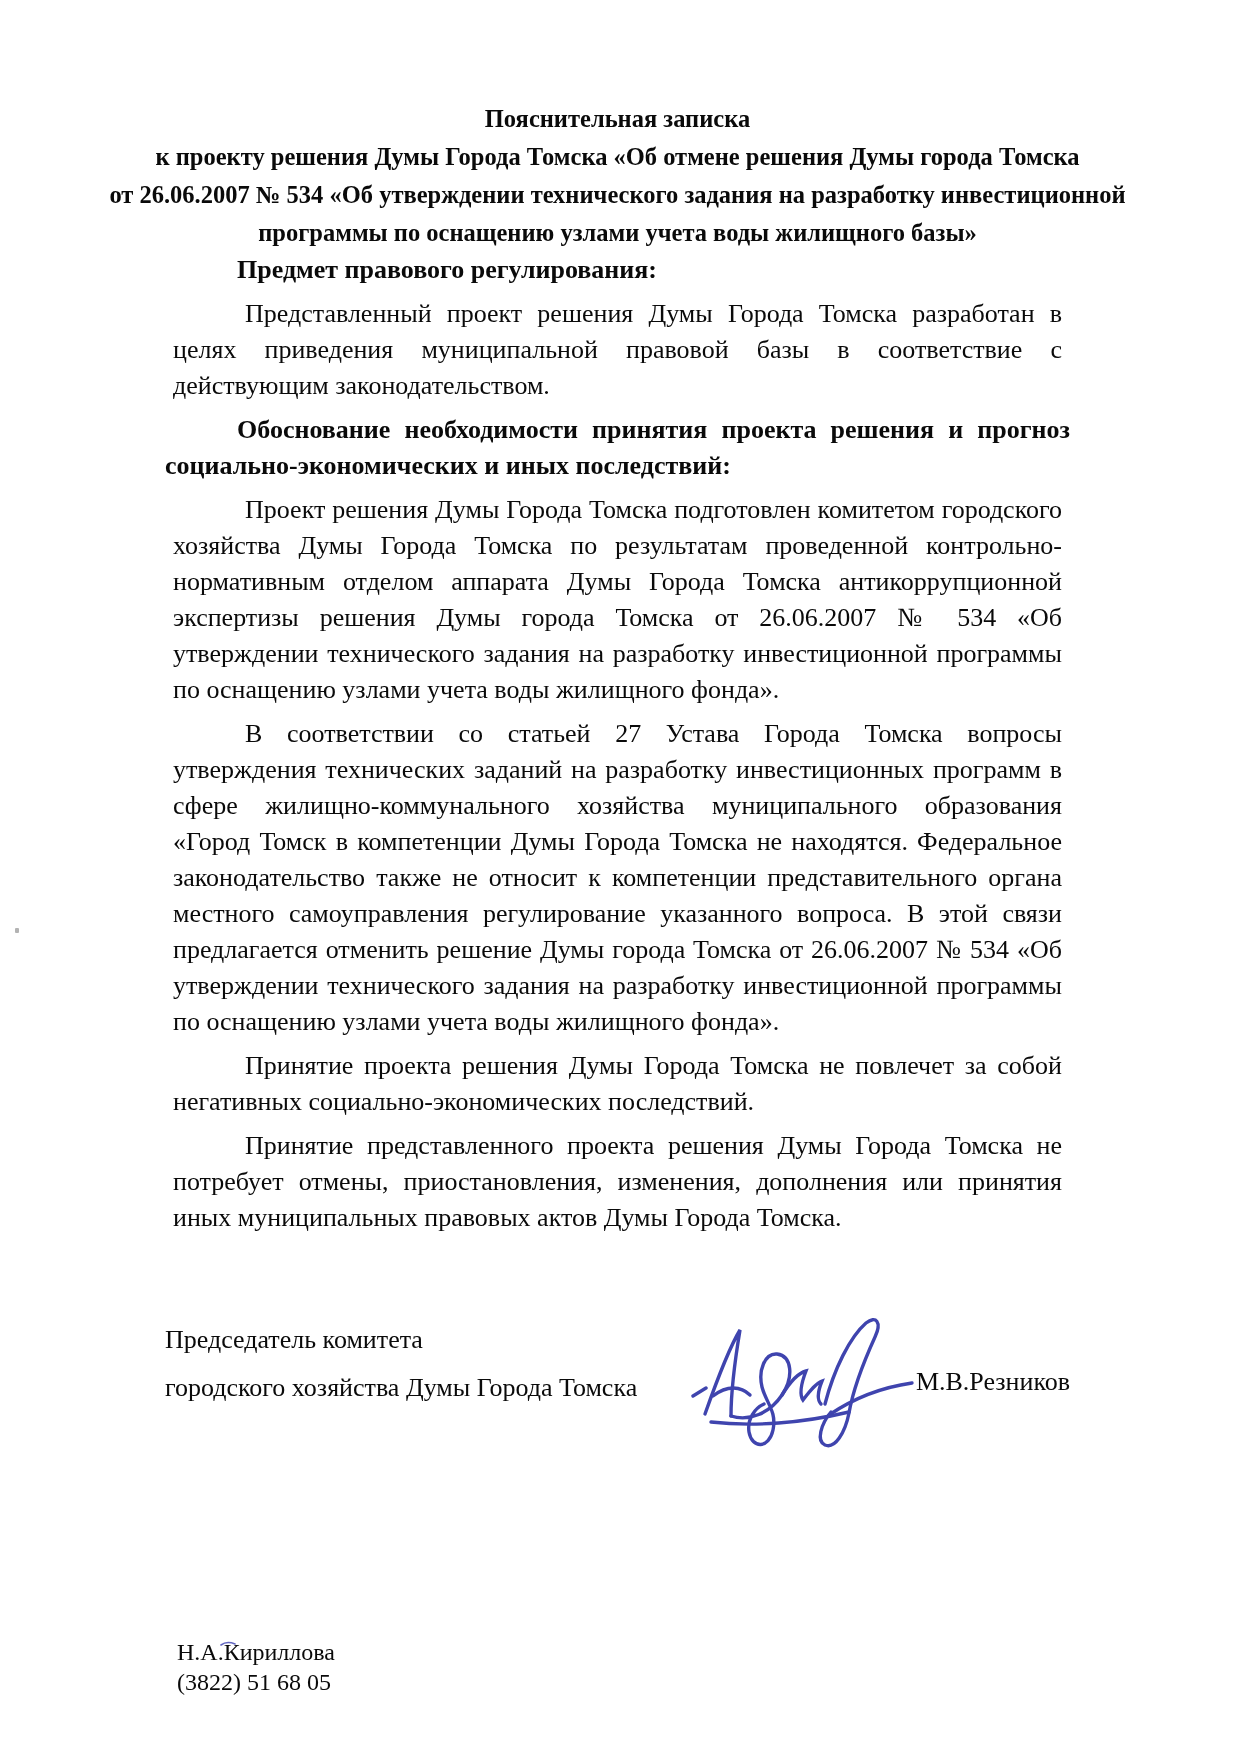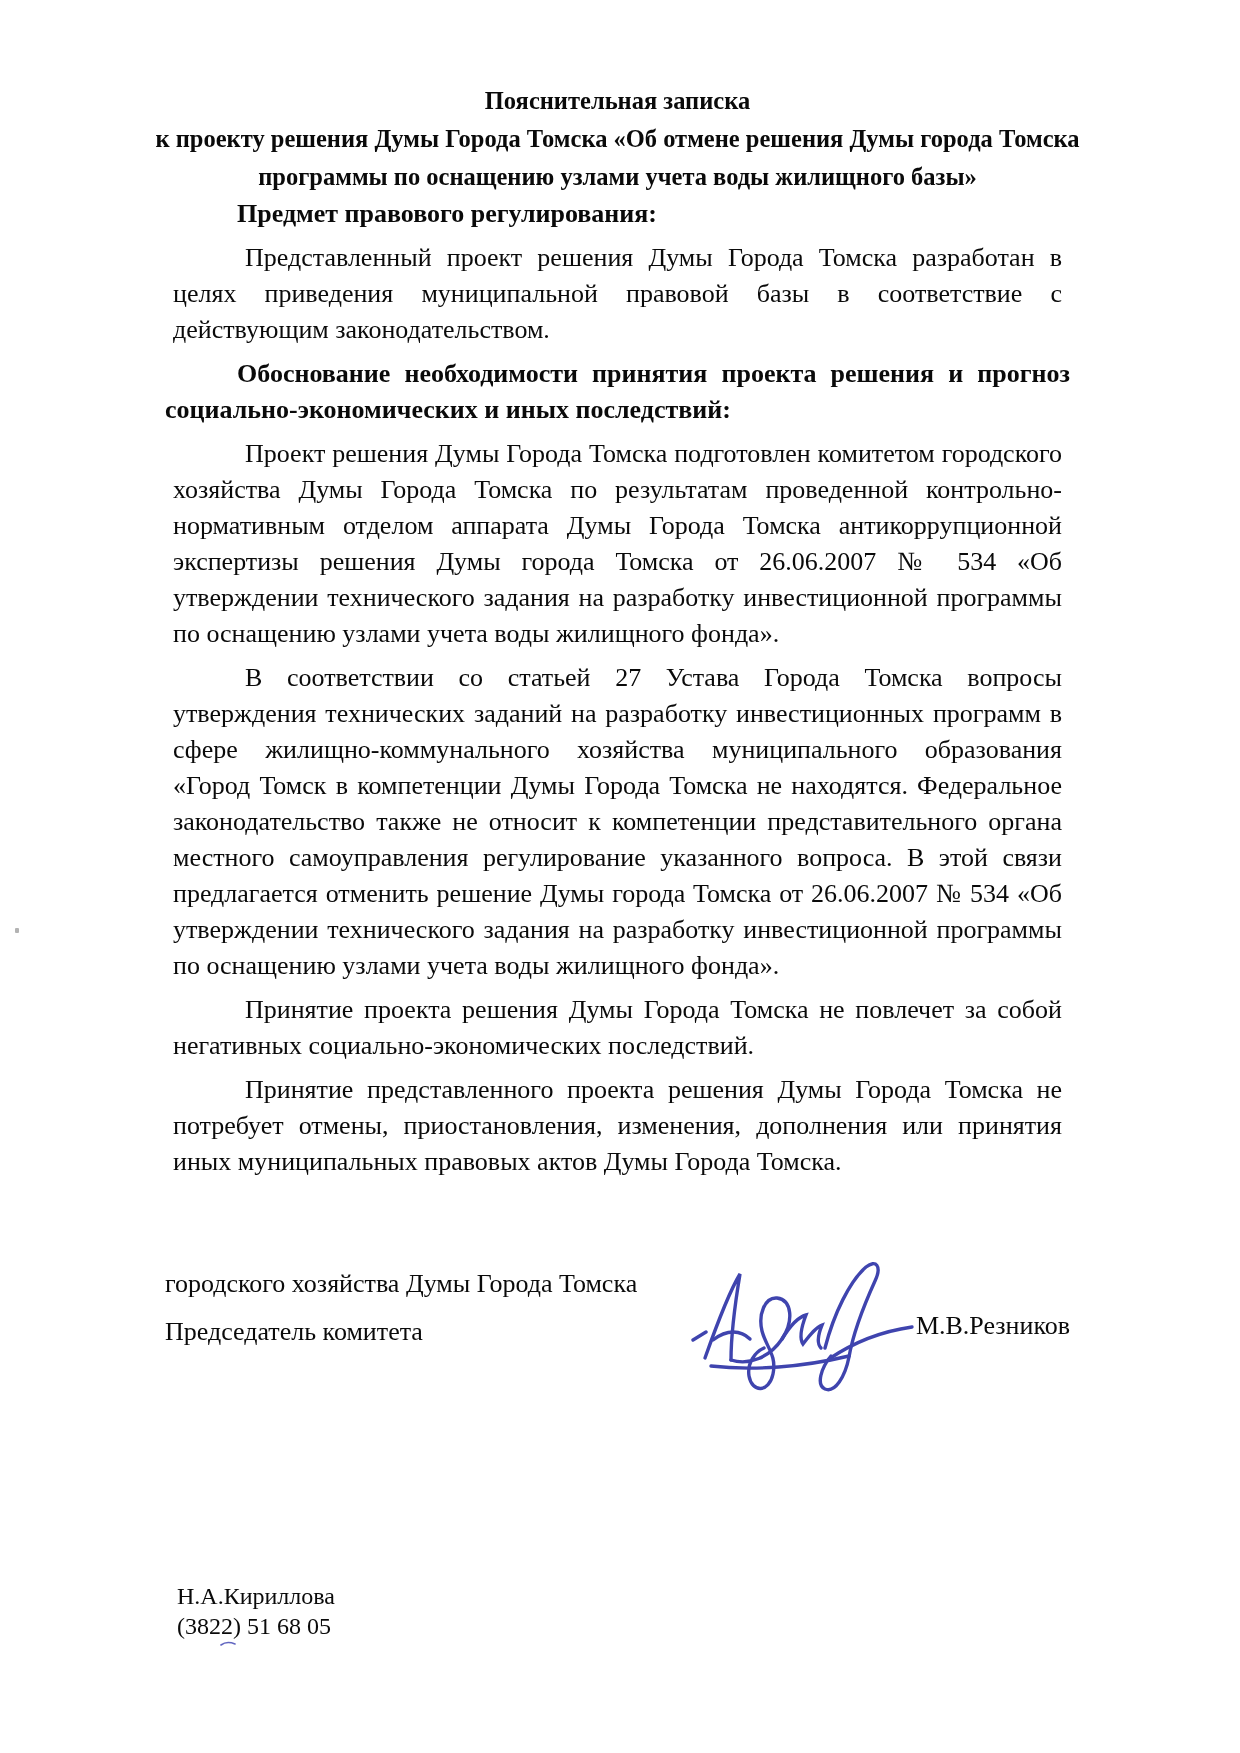--- a/index.html
+++ b/index.html
@@ -9,21 +9,21 @@
     height: 1753px;
     margin: 0 auto;
     background: #ffffff;
     color: #0a0a0a;
     font-family: "Liberation Serif", "DejaVu Serif", serif;
     overflow: hidden;
   }
   .content {
     position: absolute;
     left: 165px;
-    top: 82px;
+    top: 100px;
     width: 905px;
     font-size: 26px;
     line-height: 36px;
   }
   .title-block {
     margin: 0 -62px 0 -62px;
     text-align: center;
     font-weight: bold;
     font-size: 24.5px;
     line-height: 38px;
@@ -84,37 +84,38 @@
 </head>
 <body>
 
 <div class="page">
 
   <div class="content">
 
     <div class="title-block">
       <div class="title-line">Пояснительная записка</div>
       <div class="title-line">к проекту решения Думы Города Томска «Об отмене решения Думы города Томска</div>
+      <div class="title-line">от 26.06.2007 № 534 «Об утверждении технического задания на разработку инвестиционной</div>
       <div class="title-line">программы по оснащению узлами учета воды жилищного базы»</div>
     </div>
 
     <div class="doc-heading">Предмет правового регулирования:</div>
     <p class="para">Представленный проект решения Думы Города Томска разработан в целях приведения муниципальной правовой базы в соответствие с действующим законодательством.</p>
 
     <div class="doc-heading">Обоснование необходимости принятия проекта решения и прогноз социально-экономических и иных последствий:</div>
     <p class="para">Проект решения Думы Города Томска подготовлен комитетом городского хозяйства Думы Города Томска по результатам проведенной контрольно-нормативным отделом аппарата Думы Города Томска антикоррупционной экспертизы решения Думы города Томска от 26.06.2007 № 534 «Об утверждении технического задания на разработку инвестиционной программы по оснащению узлами учета воды жилищного фонда».</p>
     <p class="para">В соответствии со статьей 27 Устава Города Томска вопросы утверждения технических заданий на разработку инвестиционных программ в сфере жилищно-коммунального хозяйства муниципального образования «Город Томск в компетенции Думы Города Томска не находятся. Федеральное законодательство также не относит к компетенции представительного органа местного самоуправления регулирование указанного вопроса. В этой связи предлагается отменить решение Думы города Томска от 26.06.2007 № 534 «Об утверждении технического задания на разработку инвестиционной программы по оснащению узлами учета воды жилищного фонда».</p>
     <p class="para">Принятие проекта решения Думы Города Томска не повлечет за собой негативных социально-экономических последствий.</p>
 
     <p class="para">Принятие представленного проекта решения Думы Города Томска не потребует отмены, приостановления, изменения, дополнения или принятия иных муниципальных правовых актов Думы Города Томска.</p>
 
     <div class="sig-row">
       <div class="sig-left">
+        <div>Председатель комитета</div>
         <div>городского хозяйства Думы Города Томска</div>
-        <div>Председатель комитета</div>
       </div>
 
       <svg class="signature-svg" viewBox="0 0 272 172" fill="none" xmlns="http://www.w3.org/2000/svg">
         <g stroke="#2f35a8" stroke-width="3.4" stroke-linecap="round" fill="none" opacity="0.92">
           <path d="M40,102 l13,-8"></path>
           <path d="M52,120 C64,86 76,54 87,36 C82,66 78,96 78,122"></path>
           <path d="M60,102 C74,91 88,92 97,101"></path>
           <path d="M78,122 C96,128 117,119 129,101 C141,83 139,62 124,60 C112,59 105,76 109,93 C113,109 124,117 120,136 C116,155 99,155 96,138 C94,125 102,114 111,110"></path>
           <path d="M129,101 C137,88 145,79 153,77 C148,90 146,100 150,106 C157,97 163,89 169,87 C165,97 164,106 168,110"></path>
           <path d="M172,110 C181,75 197,43 213,29 C223,21 229,28 222,43 C212,65 200,96 196,119 C192,139 182,155 172,151 C163,147 168,130 178,118"></path>

